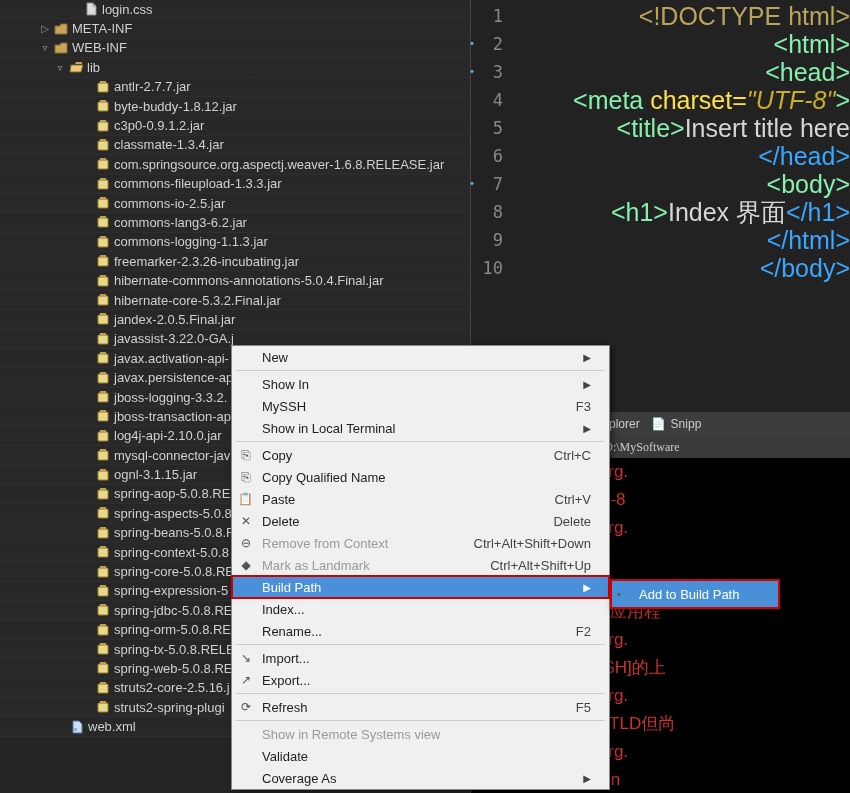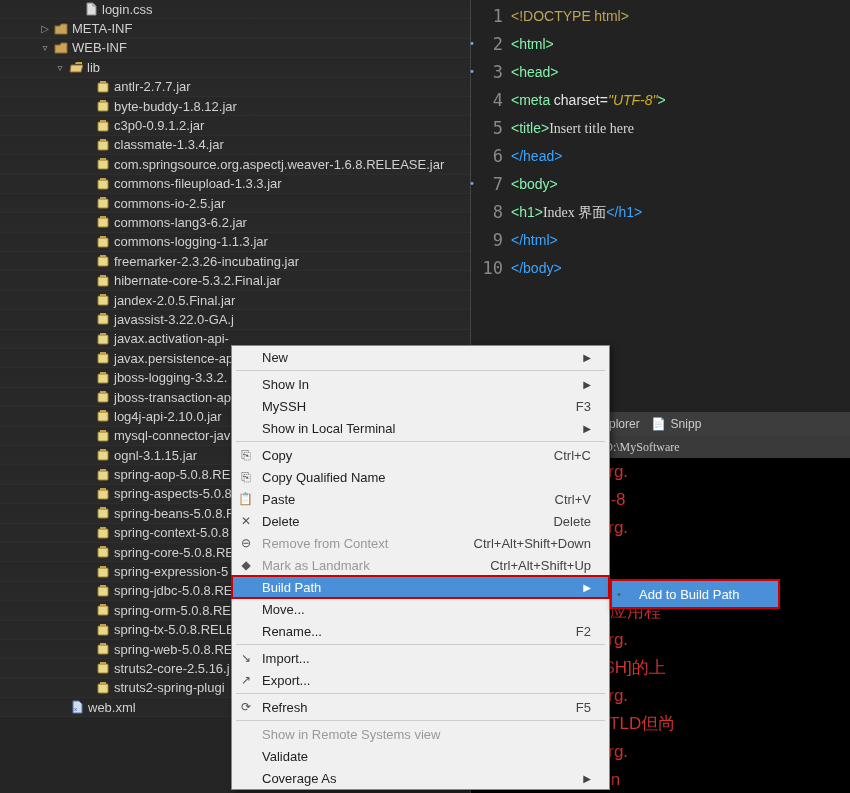--- a/index.html
+++ b/index.html
@@ -14,26 +14,26 @@
 .icon svg { width: 14px; height: 14px; }
 .lbl { color: #d0d0d0; }
 
 
 .editor { flex: 1; background: #222; display: flex; flex-direction: column; }
 .code { flex: 0 0 auto; display: flex; background: #222; padding-top: 2px; }
 .gutter { width: 40px; text-align: right; padding-right: 8px; }
 .gutter div { height: 28px; line-height: 28px; color: #888; font-size: 17px; font-family: Consolas, monospace; position: relative; }
 .gutter .dot::before { content: "•"; position: absolute; left: -2px; color: #77aadd; font-size: 10px; }
 .codelines { flex: 1; }
-.codelines div { height: 28px; line-height: 28px; font-size: 14px; font-family: Consolas, monospace; white-space: pre; color: #ccc; }
+.codelines div { height: 28px; line-height: 28px; font-size: 25px; font-family: Consolas, monospace; white-space: pre; color: #ccc; text-align: right; }
 .tag { color: #86efac; }
 .decl { color: #bba55a; }
-.attr { color: #e5e5e5; }
+.attr { color: #fde047; }
 .val { color: #ccae25; font-style: italic; }
-.txt { color: #d6d6d6; font-family: Liberation Serif, serif; }
+.txt { color: #d6d6d6; }
 .end { color: #3aa6ff; }
 
 .tabs { margin-top: 130px; height: 24px; background: #3d3d3d; display: flex; align-items: center; padding-left: 4px; gap: 12px; color: #ccc; font-size: 12px; }
 .tabs .t { display: flex; align-items: center; gap: 4px; }
 .console { flex: 1; background: #000; font-family: Consolas, monospace; font-size: 17px; line-height: 28px; overflow: hidden; padding-left: 4px; }
 .console .hdr { color: #ccc; background: #3a3a3a; font-size: 12px; height: 22px; line-height: 22px; padding-left: 6px; font-family: "Segoe UI"; }
 .console .cl { color: #d03232; white-space: pre; }
 
 
 .ctx { position: absolute; left: 231px; top: 345px; width: 379px; background: #f0f0f0; color: #222; font-size: 13px; box-shadow: 2px 2px 6px rgba(0,0,0,0.5); border: 1px solid #888; z-index: 100; }
@@ -182,20 +182,29 @@
      <span class="lbl">commons-logging-1.1.3.jar</span>
    </div>
       <div class="tree-row">
      <span class="ind" style="width:86px"></span>
      <span class="icon">
           <svg viewBox="0 0 14 14">
             <use href="#jar-svg"></use>
           </svg>
         </span>
      <span class="lbl">freemarker-2.3.26-incubating.jar</span>
+   </div>
+      <div class="tree-row">
+     <span class="ind" style="width:86px"></span>
+     <span class="icon">
+          <svg viewBox="0 0 14 14">
+            <use href="#jar-svg"></use>
+          </svg>
+        </span>
+     <span class="lbl">hibernate-commons-annotations-5.0.4.Final.jar</span>
    </div>
       <div class="tree-row">
      <span class="ind" style="width:86px"></span>
      <span class="icon">
           <svg viewBox="0 0 14 14">
             <use href="#jar-svg"></use>
           </svg>
         </span>
      <span class="lbl">hibernate-core-5.3.2.Final.jar</span>
    </div>
@@ -505,21 +514,21 @@
     <div class="mi disabled">
       <span class="ic">◆</span>
       <span>Mark as Landmark</span>
       <span class="sc">Ctrl+Alt+Shift+Up</span>
     </div>
     <div class="mi hl red">
       <span>Build Path</span>
       <span class="arr">▶</span>
     </div>
     <div class="mi">
-      <span>Move...</span>
+      <span>Index...</span>
     </div>
     <div class="mi">
       <span>Rename...</span>
       <span class="sc">F2</span>
     </div>
     <div class="sep"></div>
     <div class="mi">
       <span class="ic">↘</span>
       <span>Import...</span>
     </div>

